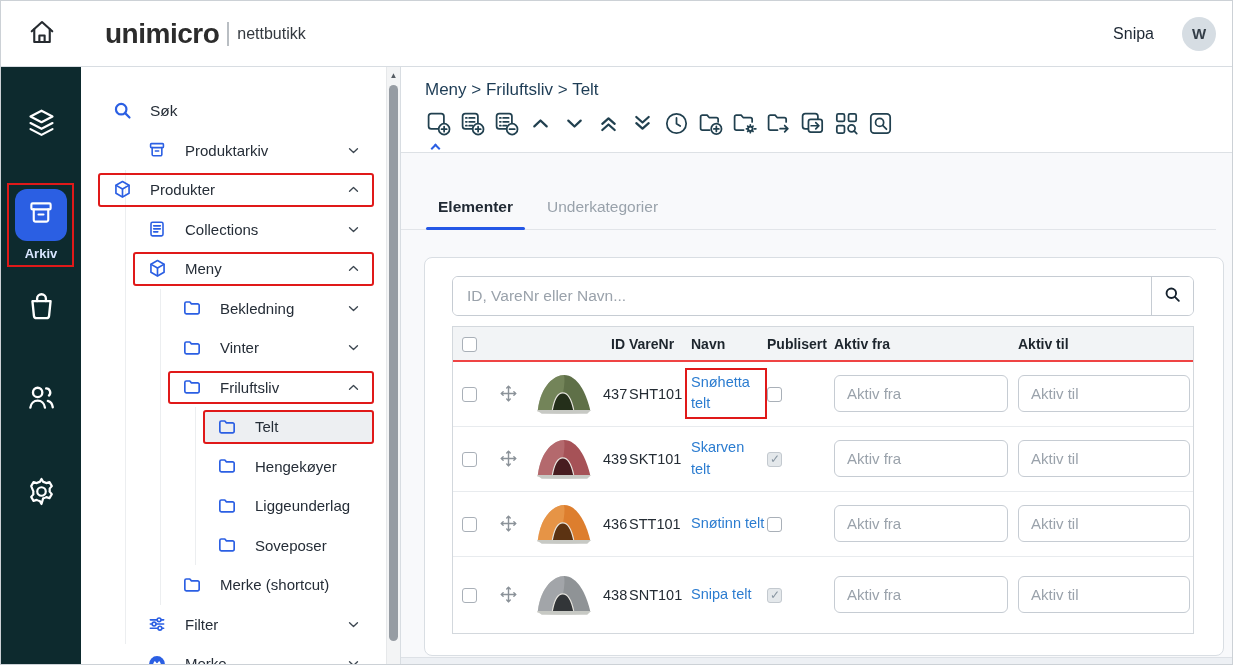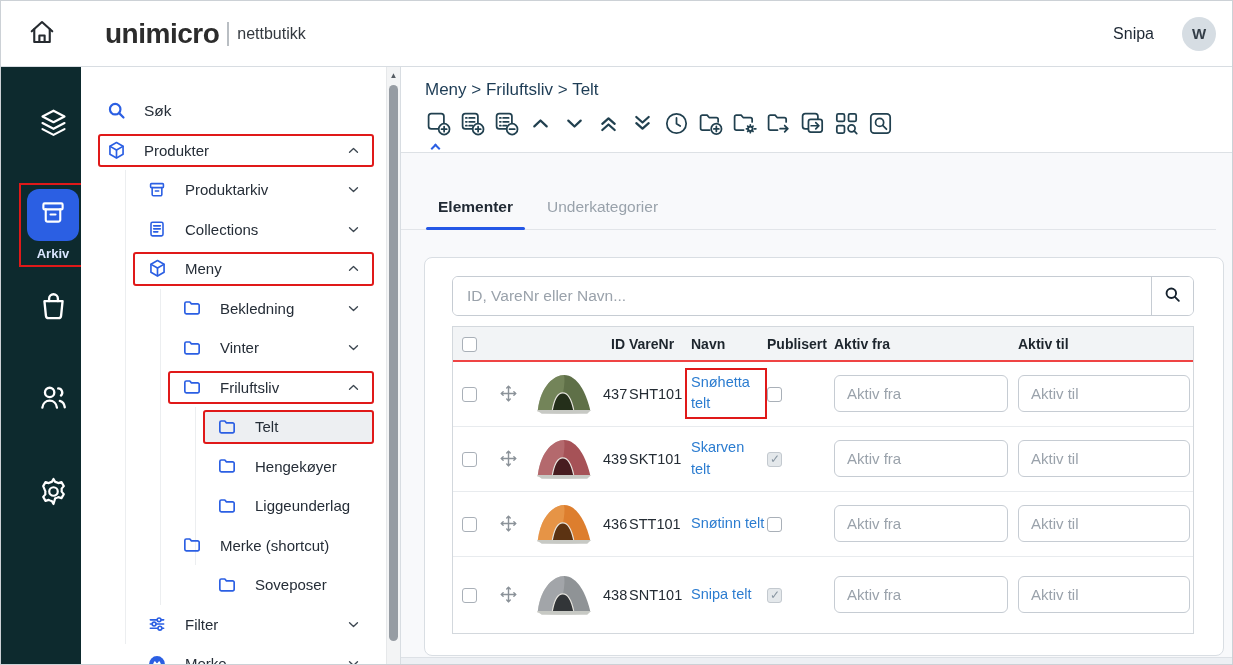--- a/index.html
+++ b/index.html
@@ -15,37 +15,37 @@
   .brand { font-size:28px; font-weight:700; letter-spacing:-0.5px; color:#2c2c2c; }
   .brand-sep { width:2px; height:24px; background:#b9bec3; margin:0 8px; align-self:center; }
   .brand-sub { font-size:16px; font-weight:400; color:#33393f; }
   .header-right { margin-left:auto; display:flex; align-items:center; margin-right:16px; }
   .help-link { font-size:16px; color:#1d2733; margin-right:28px; cursor:pointer; }
   .avatar { width:34px; height:34px; border-radius:50%; background:#d6dde3; color:#333d47;
     font-size:15px; font-weight:700; display:flex; align-items:center; justify-content:center; }
 
   
   #side-rail { position:absolute; top:66px; left:0; bottom:0; width:80px; background:#0d2a2e; }
-  .sb-item { position:absolute; left:12px; width:80px; display:flex; justify-content:center; cursor:pointer; }
+  .sb-item { position:absolute; left:0; width:80px; display:flex; justify-content:center; cursor:pointer; }
   .sb-0 { top:39px; } .sb-1 { top:116px; height:84px; } .sb-2 { top:222px; } .sb-3 { top:314px; } .sb-4 { top:408px; }
   .sb-redbox { position:absolute; left:6px; top:0; width:67px; height:84px; border:2px solid #e01919; }
   .sb-tile { position:absolute; top:6px; left:14px; width:52px; height:52px; border-radius:12px;
     background:#2b5fe3; display:flex; align-items:center; justify-content:center; }
   .sb-label { position:absolute; top:63px; left:0; width:80px; text-align:center;
     font-size:13px; font-weight:700; color:#d9e6ff; }
 
   
   #tree-panel { position:absolute; top:66px; left:80px; width:320px; bottom:0; background:#fff;
     border-right:1px solid #d8dde2; overflow:hidden; }
   #tree-rows { position:absolute; inset:0; padding-top:24px; }
   .tree-row { position:relative; height:39.5px; display:flex; align-items:center; cursor:pointer; }
   .tree-row .t-ic { position:relative; z-index:2; display:flex; width:22px; justify-content:center; }
   .tree-row .t-lbl { position:relative; z-index:2; margin-left:17px; font-size:15px; color:#252d37; }
   .tree-row .t-chev { position:absolute; right:38px; z-index:2; display:flex; }
-  .lvl0 { padding-left:24px; } .lvl1 { padding-left:65px; } .lvl2 { padding-left:100px; } .lvl3 { padding-left:135px; }
+  .lvl0 { padding-left:30px; } .lvl1 { padding-left:65px; } .lvl2 { padding-left:100px; } .lvl3 { padding-left:135px; }
   .row-box { position:absolute; top:3px; bottom:3px; right:26px; z-index:1; border-radius:3px; }
   .lvl0 .row-box { left:17px; } .lvl1 .row-box { left:52px; } .lvl2 .row-box { left:87px; } .lvl3 .row-box { left:122px; }
   .tree-row.hl .row-box { border:2px solid #e01919; }
   .tree-row.selected .row-box { background:#edeff2; }
   .guide { position:absolute; width:1px; background:#eceef0; z-index:0; }
   
   .scrollbar { position:absolute; top:0; right:0; bottom:0; width:14px; background:#f3f4f5; border-left:1px solid #e6e8ea; }
   .scroll-up { position:absolute; top:4px; left:0; width:13px; text-align:center; font-size:8px; color:#555c63; }
   .scroll-thumb { position:absolute; top:18px; left:2px; width:9px; height:556px; background:#969ca3; border-radius:5px; }
 
@@ -165,56 +165,56 @@
     <div id="tree-rows">
         <div class="tree-row lvl0">
   <span class="t-ic">
             <svg width="21" height="21" viewBox="0 0 24 24" fill="none" stroke="#2b5fe3" stroke-width="2.5" stroke-linecap="round" stroke-linejoin="round">
               <circle cx="10.5" cy="10.5" r="6"></circle>
               <path d="M15.3 15.3L20 20"></path>
             </svg>
           </span>
   <span class="t-lbl" style="font-size:15.5px">Søk</span>
         </div>
+        <div class="tree-row lvl1">
+    <div class="row-box"></div>
+    <span class="t-ic">
+            <svg width="20" height="20" viewBox="0 0 24 24" fill="none" stroke="#2b5fe3" stroke-width="1.9" stroke-linecap="round" stroke-linejoin="round">
+              <rect x="4.3" y="4.3" width="15.4" height="4.8" rx="1"></rect>
+              <path d="M6.2 9.1v8.2a1.6 1.6 0 0 0 1.6 1.6h8.4a1.6 1.6 0 0 0 1.6-1.6V9.1"></path>
+              <path d="M10 13.2h4"></path>
+            </svg>
+          </span>
+    <span class="t-lbl">Produktarkiv</span>
+    <span class="t-chev">
+            <svg width="17" height="17" viewBox="0 0 24 24" fill="none" stroke="#3c4650" stroke-width="1.9" stroke-linecap="round" stroke-linejoin="round">
+              <path d="M6.4 9.6L12 14.8l5.6-5.2"></path>
+            </svg>
+          </span>
+  </div>
         <div class="tree-row lvl0 hl">
     <div class="row-box"></div>
     <span class="t-ic">
             <svg width="21" height="21" viewBox="0 0 24 24" fill="none" stroke="#2b5fe3" stroke-width="1.9" stroke-linecap="round" stroke-linejoin="round">
               <path d="M12 2.9l7.5 4.2v9.3L12 20.6l-7.5-4.2V7.1L12 2.9z"></path>
               <path d="M4.7 7.3L12 11.5l7.3-4.2"></path>
               <path d="M12 11.5v8.8"></path>
             </svg>
           </span>
     <span class="t-lbl">Produkter</span>
     <span class="t-chev">
             <svg width="17" height="17" viewBox="0 0 24 24" fill="none" stroke="#3c4650" stroke-width="1.9" stroke-linecap="round" stroke-linejoin="round">
               <path d="M6.4 14.4L12 9.2l5.6 5.2"></path>
             </svg>
           </span>
   </div>
         <div class="tree-row lvl1">
     <div class="row-box"></div>
     <span class="t-ic">
             <svg width="20" height="20" viewBox="0 0 24 24" fill="none" stroke="#2b5fe3" stroke-width="1.9" stroke-linecap="round" stroke-linejoin="round">
-              <rect x="4.3" y="4.3" width="15.4" height="4.8" rx="1"></rect>
-              <path d="M6.2 9.1v8.2a1.6 1.6 0 0 0 1.6 1.6h8.4a1.6 1.6 0 0 0 1.6-1.6V9.1"></path>
-              <path d="M10 13.2h4"></path>
-            </svg>
-          </span>
-    <span class="t-lbl">Produktarkiv</span>
-    <span class="t-chev">
-            <svg width="17" height="17" viewBox="0 0 24 24" fill="none" stroke="#3c4650" stroke-width="1.9" stroke-linecap="round" stroke-linejoin="round">
-              <path d="M6.4 9.6L12 14.8l5.6-5.2"></path>
-            </svg>
-          </span>
-  </div>
-        <div class="tree-row lvl1">
-    <div class="row-box"></div>
-    <span class="t-ic">
-            <svg width="20" height="20" viewBox="0 0 24 24" fill="none" stroke="#2b5fe3" stroke-width="1.9" stroke-linecap="round" stroke-linejoin="round">
               <rect x="4.8" y="3.8" width="14.4" height="16.4" rx="1.8"></rect>
               <path d="M8 8.2h8M8 11.8h8M8 15.4h5"></path>
             </svg>
           </span>
     <span class="t-lbl">Collections</span>
     <span class="t-chev">
             <svg width="17" height="17" viewBox="0 0 24 24" fill="none" stroke="#3c4650" stroke-width="1.9" stroke-linecap="round" stroke-linejoin="round">
               <path d="M6.4 9.6L12 14.8l5.6-5.2"></path>
             </svg>
           </span>
@@ -300,38 +300,38 @@
         <div class="tree-row lvl3">
     <div class="row-box"></div>
     <span class="t-ic">
             <svg width="20" height="20" viewBox="0 0 24 24" fill="none" stroke="#2b5fe3" stroke-width="2" stroke-linecap="round" stroke-linejoin="round">
               <path d="M3.4 6.6A1.8 1.8 0 0 1 5.2 4.8h4.2l1.9 2.2h7.5a1.8 1.8 0 0 1 1.8 1.8v8.4a1.8 1.8 0 0 1-1.8 1.8H5.2a1.8 1.8 0 0 1-1.8-1.8V6.6z"></path>
             </svg>
           </span>
     <span class="t-lbl">Liggeunderlag</span>
 
   </div>
+        <div class="tree-row lvl3">
+    <div class="row-box"></div>
+    <span class="t-ic">
+            <svg width="20" height="20" viewBox="0 0 24 24" fill="none" stroke="#2b5fe3" stroke-width="2" stroke-linecap="round" stroke-linejoin="round">
+              <path d="M3.4 6.6A1.8 1.8 0 0 1 5.2 4.8h4.2l1.9 2.2h7.5a1.8 1.8 0 0 1 1.8 1.8v8.4a1.8 1.8 0 0 1-1.8 1.8H5.2a1.8 1.8 0 0 1-1.8-1.8V6.6z"></path>
+            </svg>
+          </span>
+    <span class="t-lbl">Soveposer</span>
+
+  </div>
         <div class="tree-row lvl2">
     <div class="row-box"></div>
     <span class="t-ic">
             <svg width="20" height="20" viewBox="0 0 24 24" fill="none" stroke="#2b5fe3" stroke-width="2" stroke-linecap="round" stroke-linejoin="round">
               <path d="M3.4 6.6A1.8 1.8 0 0 1 5.2 4.8h4.2l1.9 2.2h7.5a1.8 1.8 0 0 1 1.8 1.8v8.4a1.8 1.8 0 0 1-1.8 1.8H5.2a1.8 1.8 0 0 1-1.8-1.8V6.6z"></path>
             </svg>
           </span>
     <span class="t-lbl">Merke (shortcut)</span>
-
-  </div>
-        <div class="tree-row lvl3">
-    <div class="row-box"></div>
-    <span class="t-ic">
-            <svg width="20" height="20" viewBox="0 0 24 24" fill="none" stroke="#2b5fe3" stroke-width="2" stroke-linecap="round" stroke-linejoin="round">
-              <path d="M3.4 6.6A1.8 1.8 0 0 1 5.2 4.8h4.2l1.9 2.2h7.5a1.8 1.8 0 0 1 1.8 1.8v8.4a1.8 1.8 0 0 1-1.8 1.8H5.2a1.8 1.8 0 0 1-1.8-1.8V6.6z"></path>
-            </svg>
-          </span>
-    <span class="t-lbl">Soveposer</span>
 
   </div>
         <div class="tree-row lvl1">
     <div class="row-box"></div>
     <span class="t-ic">
             <svg width="20" height="20" viewBox="0 0 24 24" fill="none" stroke="#2b5fe3" stroke-width="1.9" stroke-linecap="round" stroke-linejoin="round">
               <path d="M4 7h16M4 12h16M4 17h16"></path>
               <circle cx="14.5" cy="7" r="2.3" fill="#fff"></circle>
               <circle cx="8.5" cy="12" r="2.3" fill="#fff"></circle>
               <circle cx="15.5" cy="17" r="2.3" fill="#fff"></circle>

